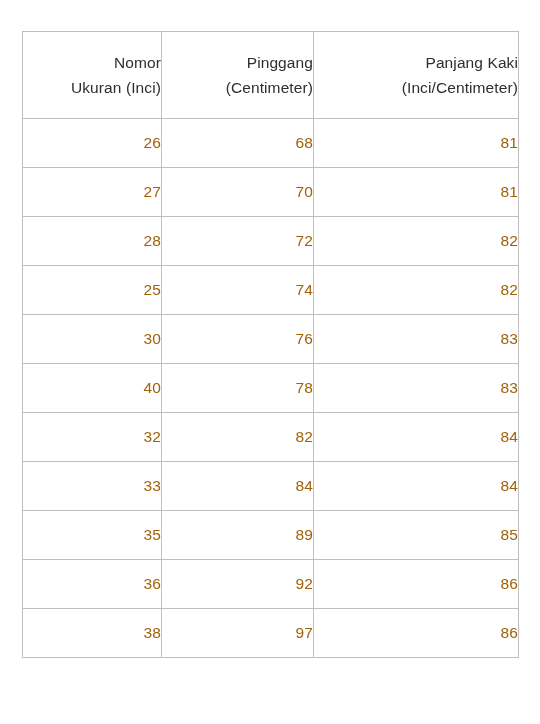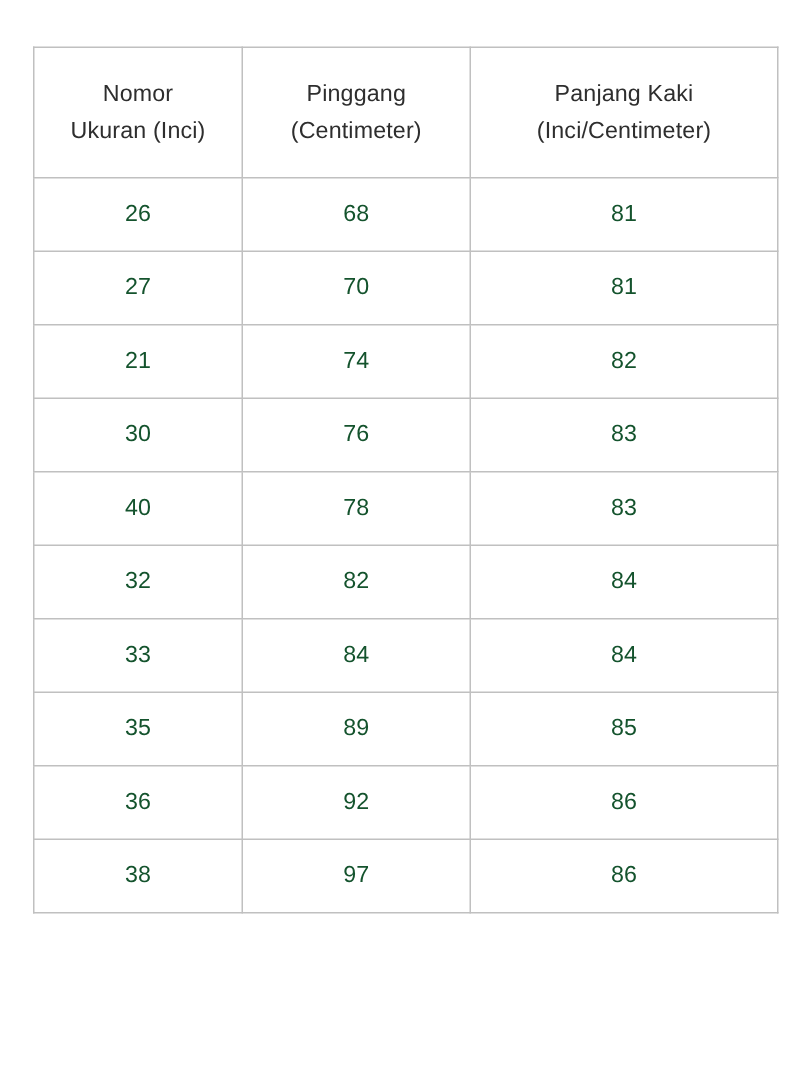--- a/index.html
+++ b/index.html
@@ -33,21 +33,21 @@
     background: #ffffff;
   }
 
   .size-table col.c1 { width: 139px; }
   .size-table col.c2 { width: 152px; }
   .size-table col.c3 { width: 205px; }
 
   .size-table th,
   .size-table td {
     border: 1px solid #c0c0c0;
-    text-align: center;
+    text-align: right;
     vertical-align: middle;
     background: #ffffff;
     padding: 0;
   }
 
   .size-table thead th {
     height: 86px;
     font-weight: normal;
     font-size: 15.5px;
     line-height: 1.62;
@@ -57,21 +57,21 @@
 
   .size-table thead th .hdr-line {
     display: block;
     white-space: nowrap;
   }
 
   .size-table tbody td {
     height: 48px;
     font-size: 15.5px;
     line-height: 1.2;
-    color: #14532d;
+    color: #a16207;
     letter-spacing: 0.1px;
     margin-left: 32px;
   }
 </style>
 </head>
 <body>
 
 <div class="page">
 
   <table class="size-table">
@@ -101,21 +101,26 @@
         <td>26</td>
         <td>68</td>
         <td>81</td>
       </tr>
       <tr>
         <td>27</td>
         <td>70</td>
         <td>81</td>
       </tr>
       <tr>
-        <td>21</td>
+        <td>28</td>
+        <td>72</td>
+        <td>82</td>
+      </tr>
+      <tr>
+        <td>25</td>
         <td>74</td>
         <td>82</td>
       </tr>
       <tr>
         <td>30</td>
         <td>76</td>
         <td>83</td>
       </tr>
       <tr>
         <td>40</td>

